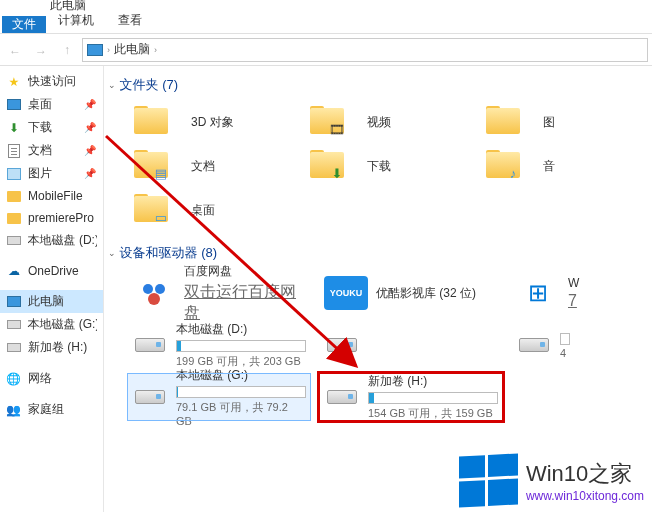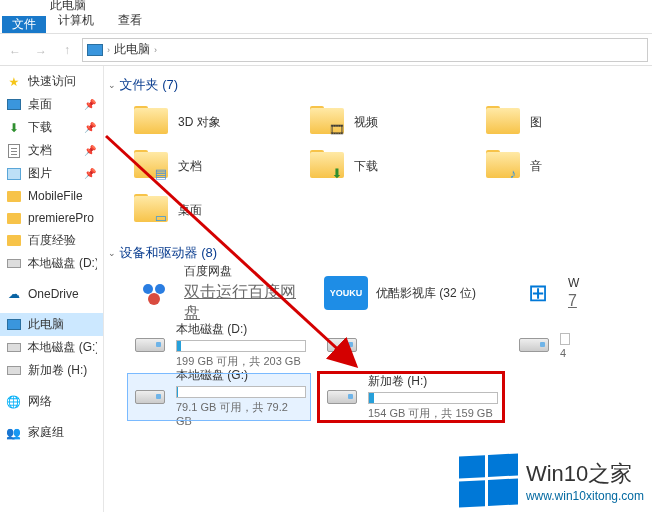--- a/index.html
+++ b/index.html
@@ -32,21 +32,21 @@
   .side-item .pin { position: absolute; right: 6px; color: #888; font-size: 10px; }
   .side-group { margin-bottom: 8px; }
   .side-label { font-size: 12px; white-space: nowrap; overflow: hidden; }
   
   
   .content { flex: 1; padding: 6px 4px; overflow: hidden; position: relative; }
   .section-header { display: flex; align-items: center; gap: 4px; color: #0a3d8f; font-size: 13px; padding: 4px 0; cursor: pointer; }
   .section-header .caret { font-size: 9px; color: #666; }
   
   .folders-grid { display: grid; grid-template-columns: repeat(3, 1fr); gap: 4px 8px; margin: 4px 0 10px 20px; }
-  .folder-item { display: flex; align-items: center; gap: 8px; padding: 4px; }
+  .folder-item { display: flex; align-items: center; gap: 21px; padding: 4px; }
   .folder-icon { width: 38px; height: 32px; position: relative; }
   .folder-back { position: absolute; left: 2px; top: 2px; width: 34px; height: 26px; background: linear-gradient(#ffe9a6, #f7c349); border-radius: 2px; }
   .folder-tab { position: absolute; left: 2px; top: 0; width: 14px; height: 6px; background: #f7c349; border-radius: 2px 2px 0 0; }
   .folder-overlay { position: absolute; bottom: 0; right: 0; width: 18px; height: 18px; display: flex; align-items: center; justify-content: center; font-size: 13px; }
   .folder-label { font-size: 12px; }
   
   .drives-grid { display: grid; grid-template-columns: repeat(3, 1fr); gap: 6px 10px; margin: 4px 0 0 20px; }
   .drive-item { display: flex; align-items: center; gap: 8px; padding: 4px; height: 46px; }
   .drive-item.selected { outline: 1px solid #7abaff; background: #e6f2ff; }
   .drive-item.highlighted { outline: 3px solid #d40000; }
@@ -64,21 +64,21 @@
   .hdd::after { content: ""; position: absolute; right: 3px; top: 3px; width: 5px; height: 5px; background: #6fb4e8; border-radius: 1px; }
   
   
   .arrow-annot { position: absolute; pointer-events: none; }
   
   
   .watermark { position: absolute; right: 8px; bottom: 6px; display: flex; align-items: center; gap: 8px; pointer-events: none; }
   .watermark .winlogo { display: grid; grid-template-columns: 26px 30px; grid-template-rows: 22px 26px; gap: 3px; transform: skewY(-3deg); }
   .watermark .winlogo div { background: #0078d7; }
   .watermark .wtxt1 { font-size: 22px; color: #333; font-weight: 500; }
-  .watermark .wtxt2 { font-size: 12px; color: #0369a1; }
+  .watermark .wtxt2 { font-size: 12px; color: #6d28d9; }
 
   
   .ic-star { color:#f5c518; }
   .ic-desktop { width:14px;height:11px;background:#3a96dd;border:1px solid #2a6fa0;display:inline-block; }
   .ic-down { color:#2f8f2f; }
   .ic-doc { width:12px;height:14px;background:#fff;border:1px solid #888;display:inline-block;position:relative; }
   .ic-doc::after{content:"";position:absolute;left:2px;top:3px;right:2px;height:1px;background:#888;box-shadow:0 3px 0 #888,0 6px 0 #888;}
   .ic-pic { width:14px;height:12px;background:#bde0f7;border:1px solid #5aa6d8;display:inline-block; }
   .ic-folder { width:14px;height:11px;background:#f7c349;display:inline-block;border-radius:1px; }
   .ic-drive { width:14px;height:9px;background:#ddd;border:1px solid #999;display:inline-block; }
@@ -153,26 +153,20 @@
         <span class="side-label">MobileFile</span>
       </div>
       <div class="side-item">
         <span class="ico">
             <span class="ic-folder"></span>
           </span>
         <span class="side-label">premierePro</span>
       </div>
       <div class="side-item">
         <span class="ico">
-            <span class="ic-folder"></span>
-          </span>
-        <span class="side-label">百度经验</span>
-      </div>
-      <div class="side-item">
-        <span class="ico">
             <span class="ic-drive"></span>
           </span>
         <span class="side-label">本地磁盘 (D:)</span>
       </div>
     </div>
     <div class="side-group">
       <div class="side-item">
         <span class="ico ic-cloud">☁</span>
         <span class="side-label">OneDrive</span>
       </div>

